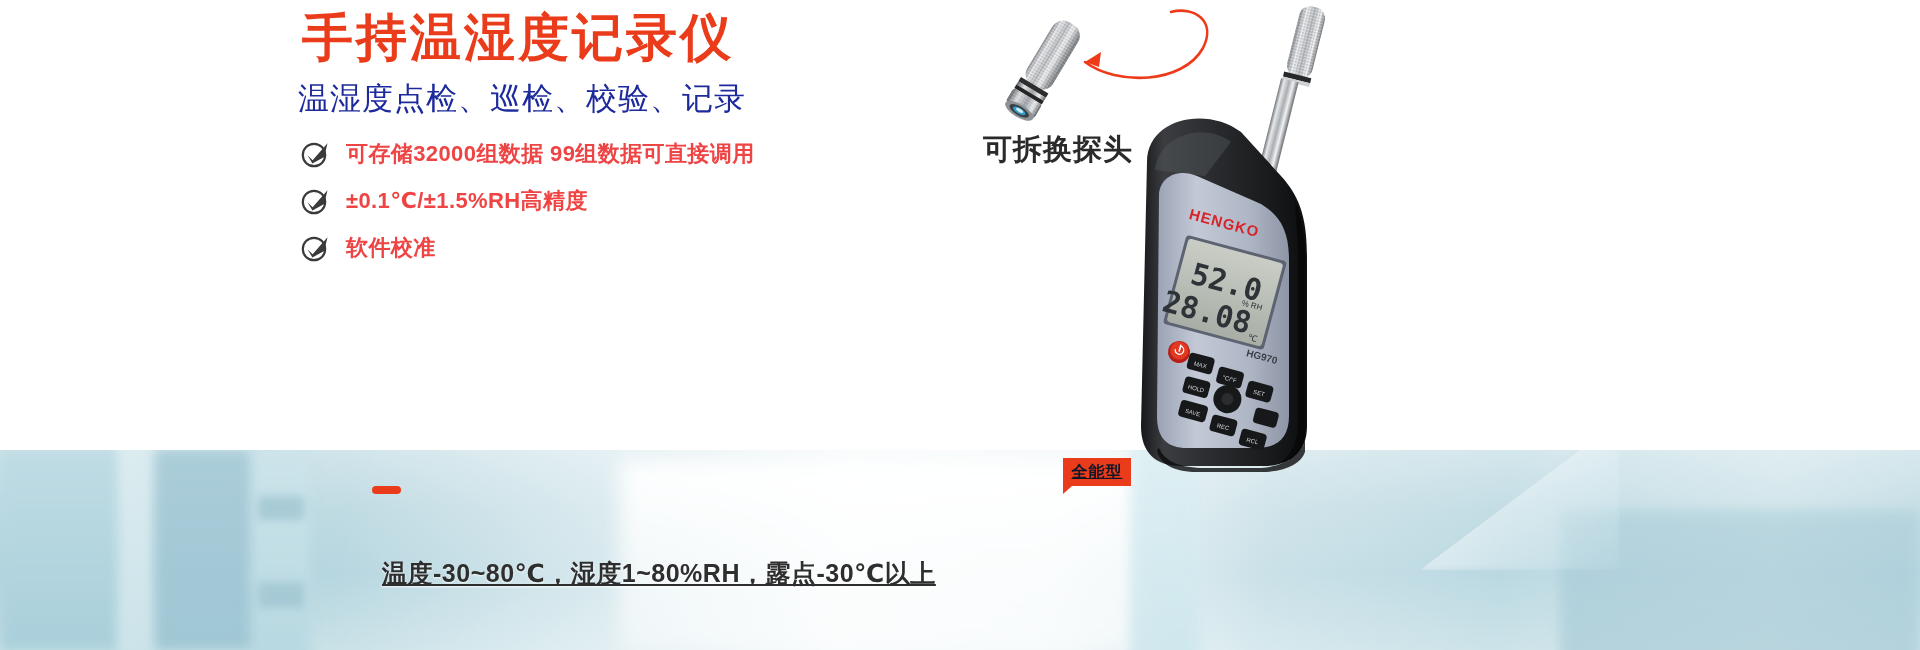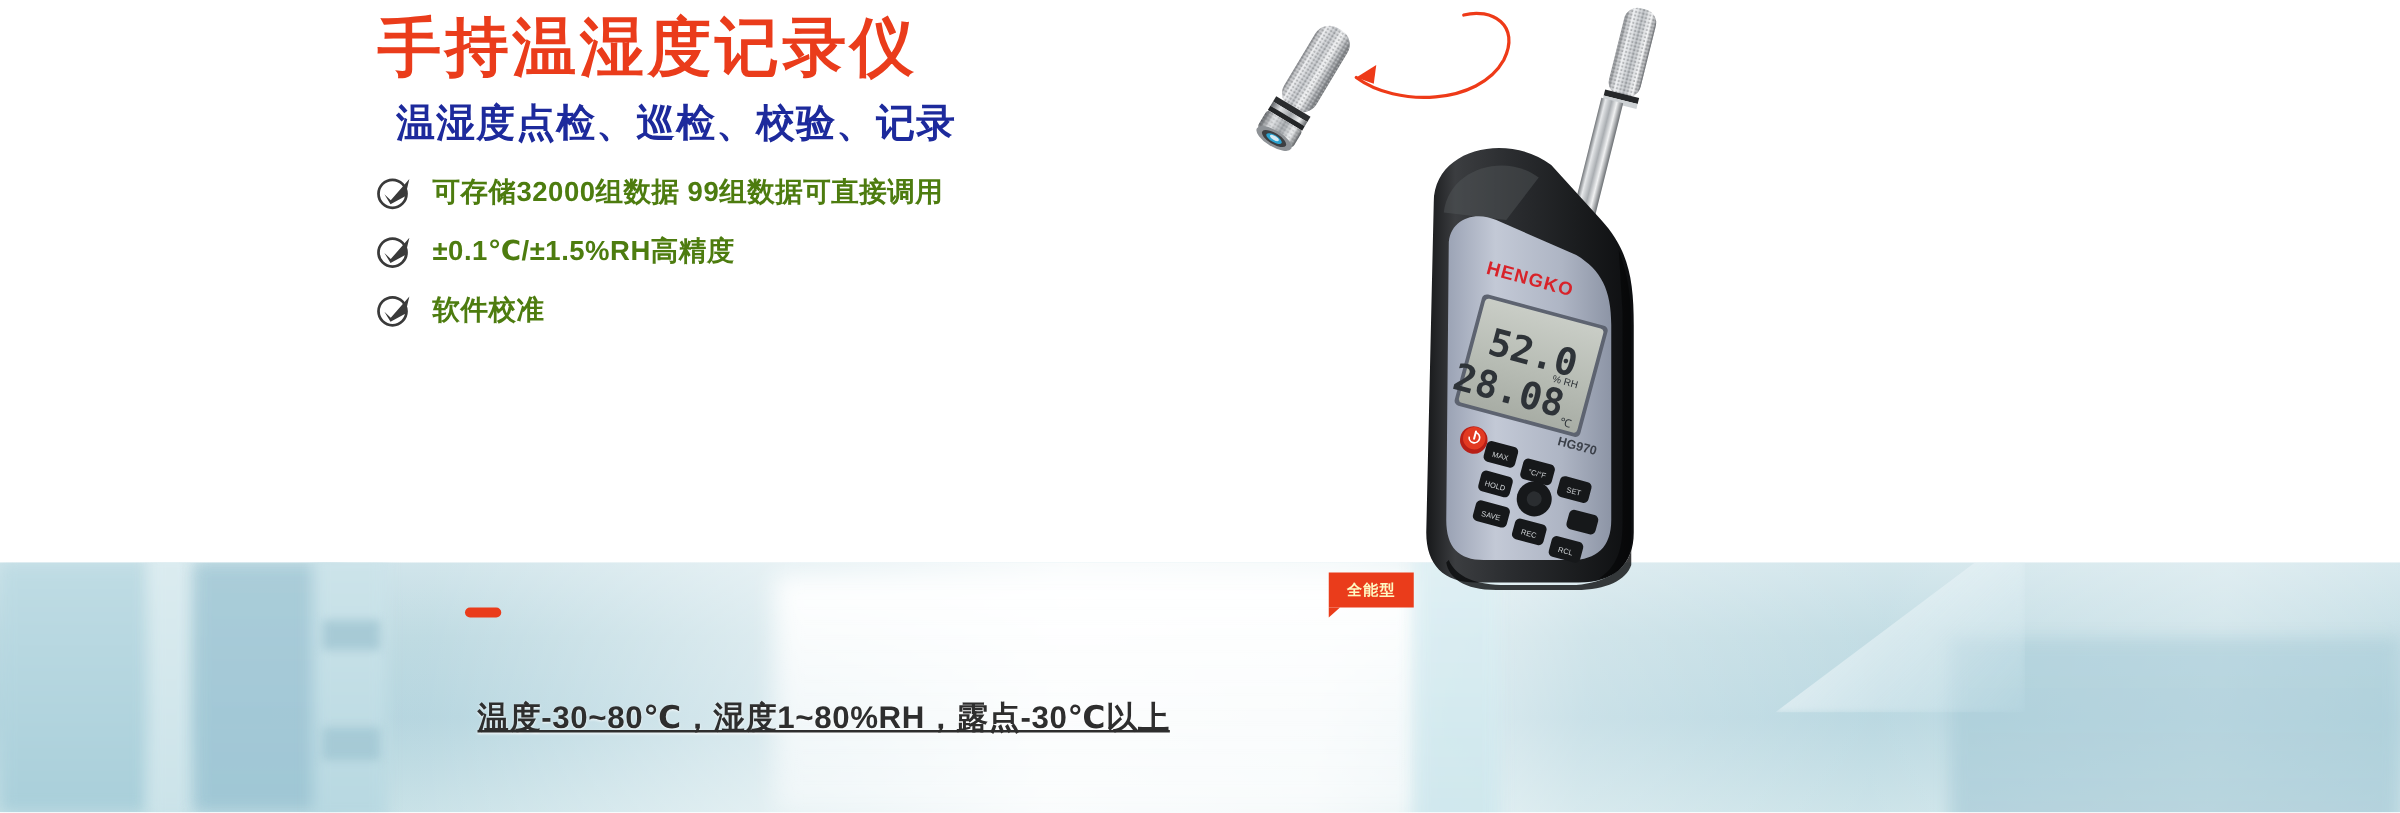--- a/index.html
+++ b/index.html
@@ -51,34 +51,34 @@
          background: linear-gradient(180deg, rgba(255,255,255,.95), rgba(255,255,255,.45)); filter: blur(10px); }
 
   
   .title {
     position: absolute; left: 302px; top: 8px;
     font-size: 51px; font-weight: bold; color: #ea3c1b;
     letter-spacing: 3px; line-height: 1.18;
     white-space: nowrap;
   }
   .subtitle {
-    position: absolute; left: 317px; top: 78px;
-    font-size: 31px; font-weight: bold; color: #1d2a9c;
+    position: absolute; left: 298px; top: 78px;
+    font-size: 31px; font-weight: normal; color: #1d2a9c;
     letter-spacing: 1px; white-space: nowrap;
   }
 
   .features { position: absolute; left: 300px; top: 130px; }
   .feature {
     display: flex; align-items: center;
     height: 47px;
   }
   .feat-icon { width: 30px; height: 30px; flex: 0 0 30px; margin-right: 16px; position: relative; }
   .feat-icon svg { display: block; }
   .feat-text {
-    font-size: 22px; color: #4d7c0f; font-weight: bold;
+    font-size: 22px; color: #ef4444; font-weight: bold;
     white-space: nowrap; letter-spacing: .4px;
   }
 
   
   .rec-dash {
     position: absolute; left: 372px; top: 486px;
     width: 29px; height: 8px; border-radius: 4px; background: #ea3c1b;
   }
   .rec-title {
     position: absolute; left: 370px; top: 519px;
@@ -104,21 +104,21 @@
   .arrow-svg { position: absolute; left: 1055px; top: 0px; }
 
   
   .device { position: absolute; left: 1055px; top: 0px; width: 360px; height: 520px; }
 
   .badge {
     position: absolute; left: 1063px; top: 458px;
     width: 68px; height: 28px; background: #ea3c1b;
     display: flex; align-items: center; justify-content: center;
   }
-  .badge-text { color: #fef9c3; font-size: 12px; font-weight: bold; letter-spacing: 1px; }
+  .badge-text { color: #0f172a; font-size: 16px; font-weight: bold; letter-spacing: 1px; text-decoration: underline; }
   .badge::after{
     content:""; position:absolute; left:0; top:28px;
     border-left: 9px solid #ea3c1b; border-bottom: 8px solid transparent;
   }
 </style>
 </head>
 <body>
 
 <div id="banner">
 
@@ -325,14 +325,15 @@
 
       <path d="M104 448 C 110 462, 126 468, 150 468 L 206 468 C 230 466, 246 456, 250 440
                L 250 452 C 246 464, 230 472, 206 472 L 142 472 C 116 472, 104 462, 102 450 Z" fill="#0a0b0c" opacity=".8"></path>
     </svg>
   </div>
 
   <div class="badge">
     <span class="badge-text">全能型</span>
   </div>
 
+  <div class="probe-label">可拆换探头</div>
 
 </div>
 
 </body></html>

